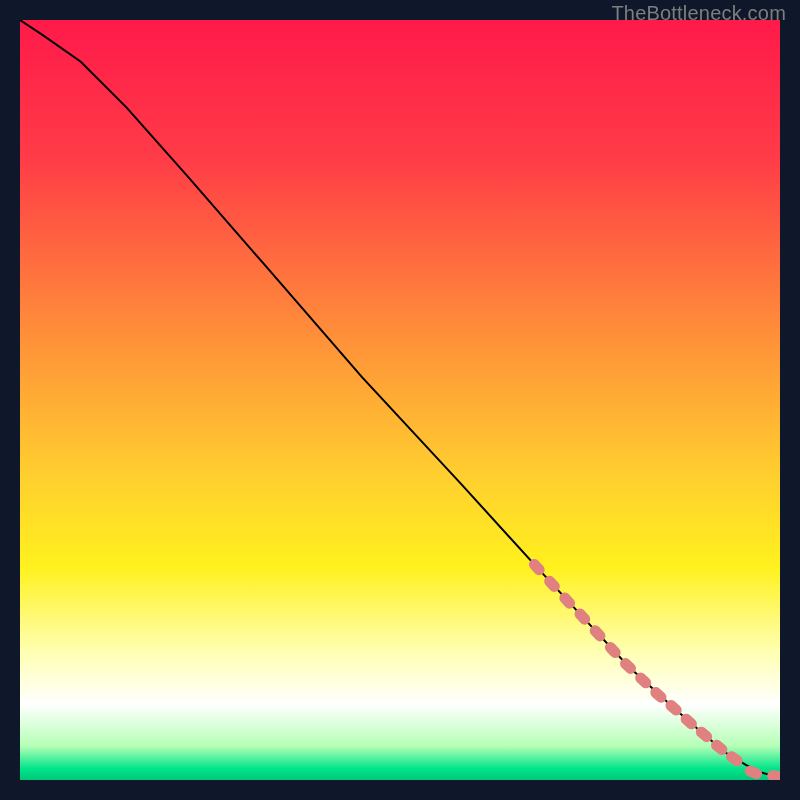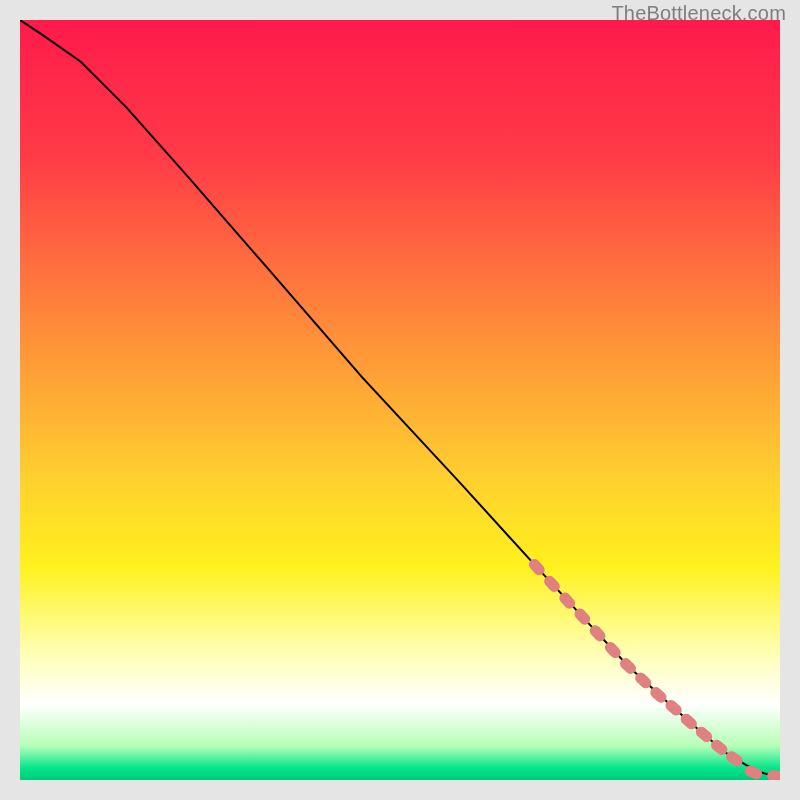--- a/index.html
+++ b/index.html
@@ -8,21 +8,21 @@
     width: 800px;
     height: 800px;
     background: #000;
     font-family: Arial, Helvetica, sans-serif;
     overflow: hidden;
   }
   .stage {
     position: relative;
     width: 800px;
     height: 800px;
-    background: #e5e5e5;
+    background: #0f172a;
   }
   .plot {
     position: absolute;
     left: 20px;
     top: 20px;
     width: 760px;
     height: 760px;
   }
   .attribution {
     position: absolute;

